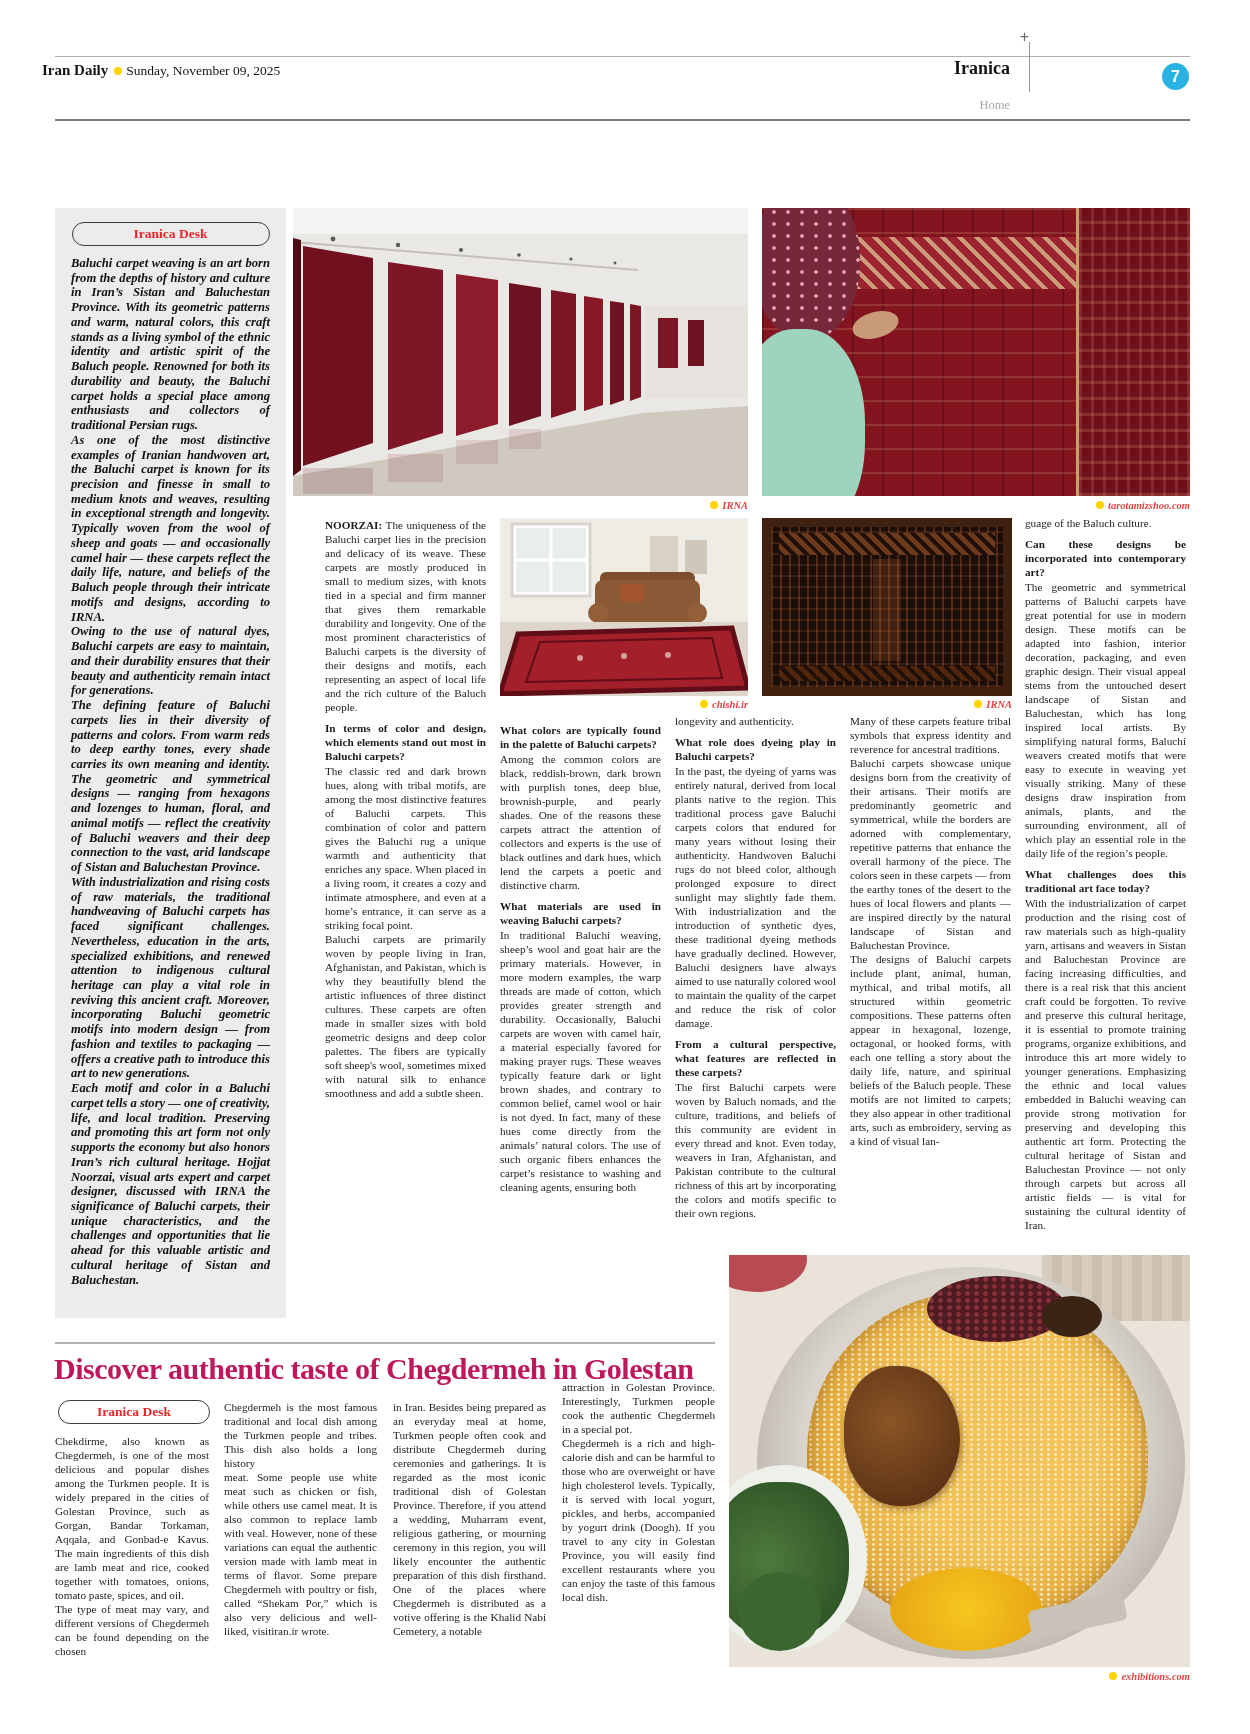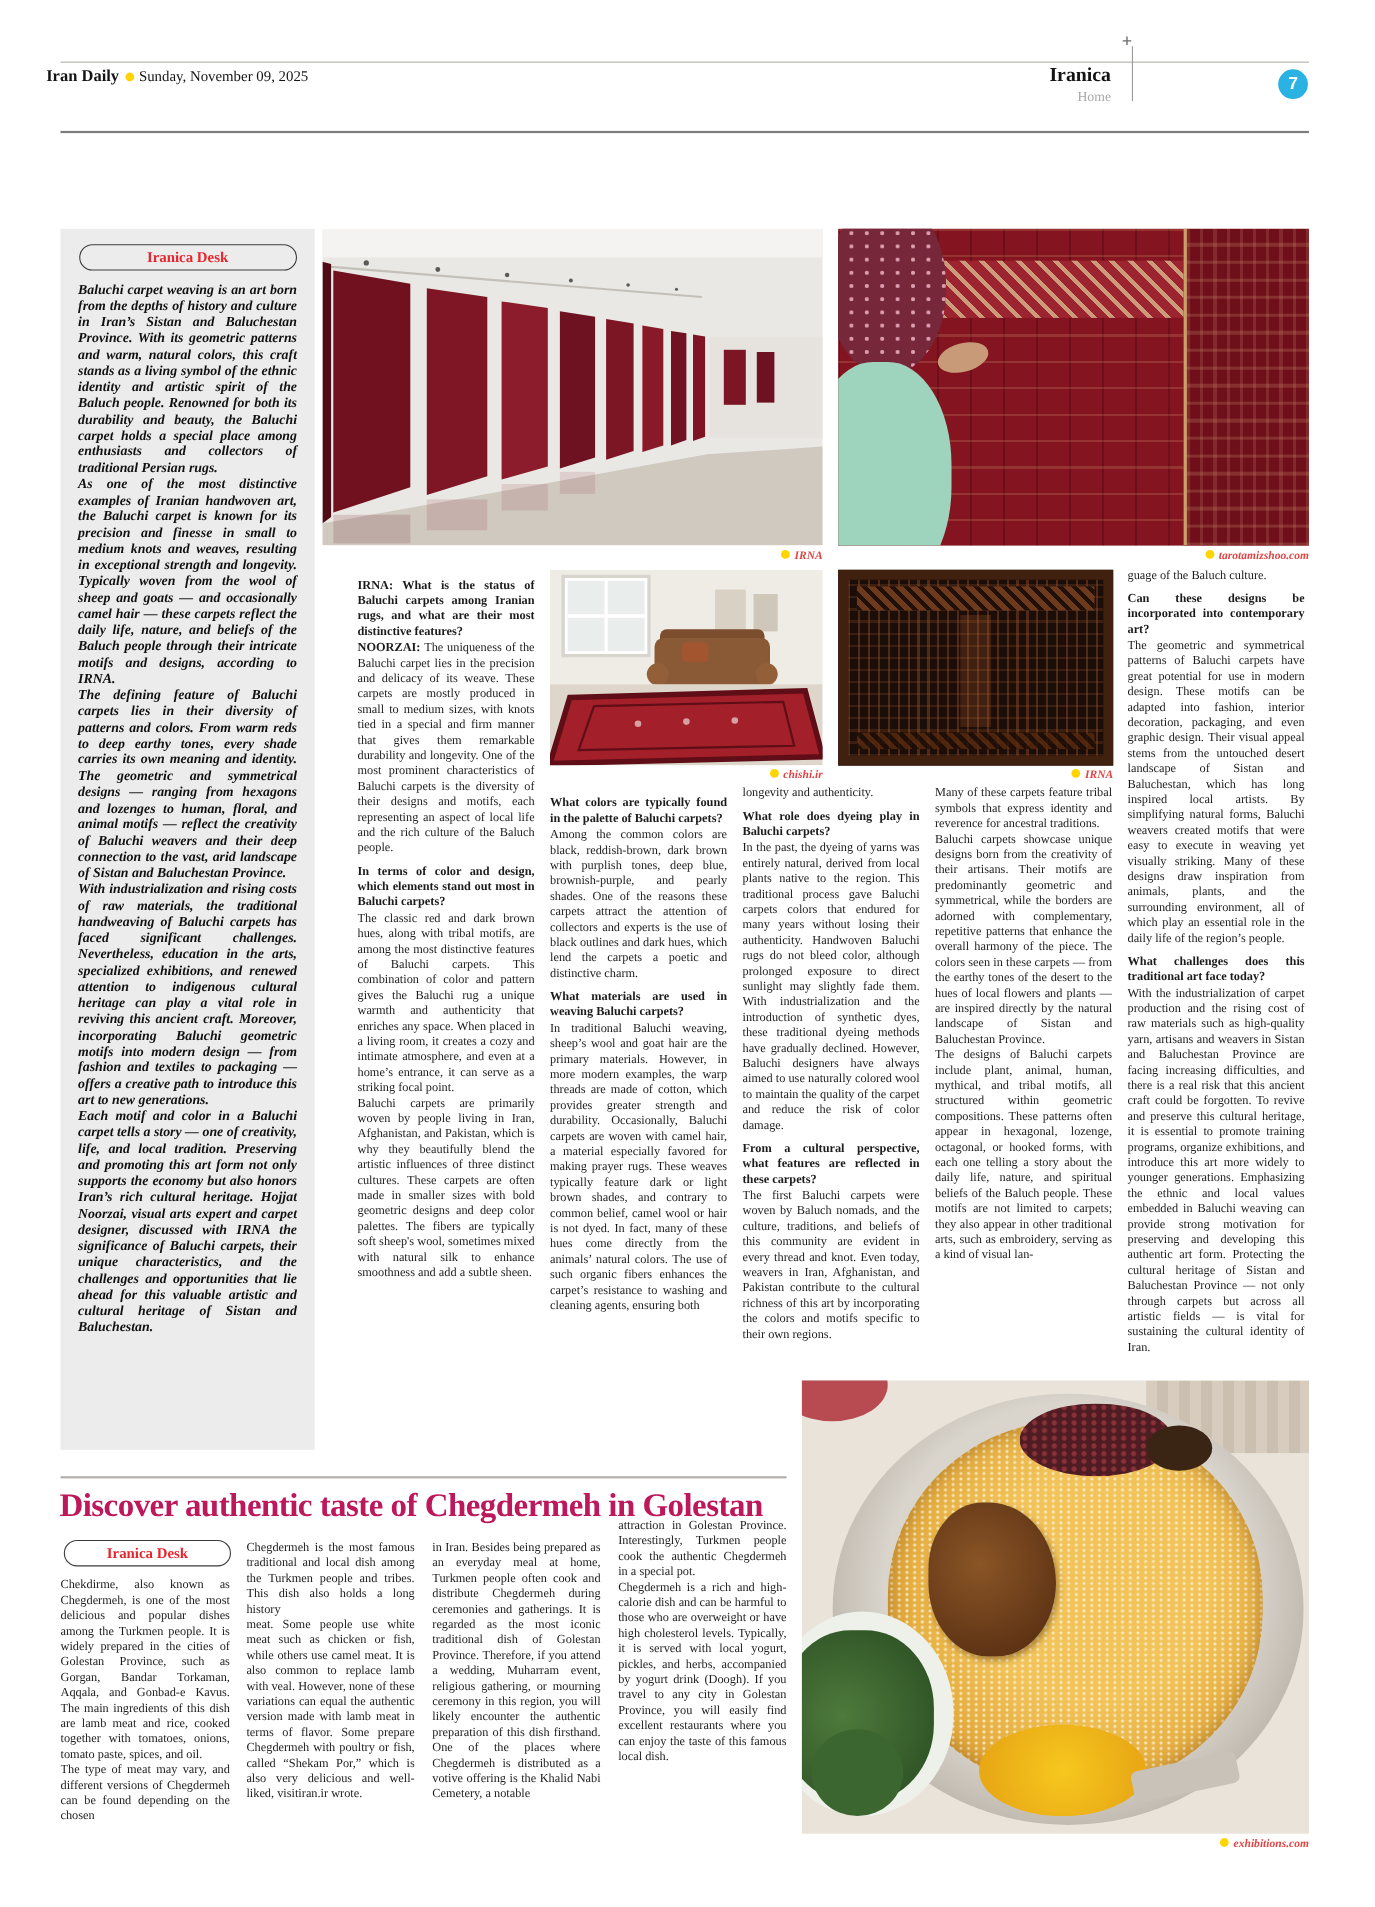--- a/index.html
+++ b/index.html
@@ -8,21 +8,21 @@
   .abs { position:absolute; }
 
   
   .hairline { background:#b3b0ac; height:1px; }
   .headrule { background:#7d7d7d; height:2px; }
   .brand { font-size:15px; font-weight:bold; white-space:nowrap; }
   .brand .date { font-weight:normal; font-size:13.5px; }
   .ydot { display:inline-block; width:8px; height:8px; border-radius:50%; background:#ffd400;
           margin:0 4px 1px 6px; vertical-align:middle; }
   .section-name { font-size:18px; font-weight:bold; text-align:right; }
-  .section-sub  { font-size:12.5px; color:#a8a8a8; text-align:right; margin-top:1px; }
+  .section-sub  { font-size:12.5px; color:#a8a8a8; text-align:right; margin-top:18px; }
   .vrule { width:1px; background:#9a9a9a; }
   .plusmark { font-size:15px; color:#6d6d6d; font-family:"DejaVu Sans Mono", monospace; }
   .pagebadge { width:27px; height:27px; border-radius:50%; background:#29b2e2; color:#fff;
                font-weight:bold; font-size:16px; text-align:center; line-height:27px;
                font-family:"Liberation Sans", sans-serif; }
 
   .headline { font-size:57px; font-weight:bold; letter-spacing:-1.5px; color:#0c0c0c; white-space:nowrap; }
   .b-headline { font-size:30px; font-weight:bold; letter-spacing:-0.5px; color:#be185d; white-space:nowrap; }
 
   
@@ -113,20 +113,21 @@
   <div class="abs section-sub" style="left:860px; top:80px; width:150px;">Home</div>
   <div class="abs pagebadge" style="left:1162px; top:63px;">7</div>
   <div class="abs headrule" style="left:55px; top:119px; width:1135px;"></div>
 
 
   <div class="abs deskbox" style="left:55px; top:208px; width:231px; height:1110px;">
     <div class="pill" style="width:196px; margin:2px auto 10px auto;">Iranica Desk</div>
     <div class="sidebar-text">
         <p class="para">Baluchi carpet weaving is an art born from the depths of history and culture in Iran’s Sistan and Baluchestan Province. With its geometric patterns and warm, natural colors, this craft stands as a living symbol of the ethnic identity and artistic spirit of the Baluch people. Renowned for both its durability and beauty, the Baluchi carpet holds a special place among enthusiasts and collectors of traditional Persian rugs.</p>
         <p class="para">As one of the most distinctive examples of Iranian handwoven art, the Baluchi carpet is known for its precision and finesse in small to medium knots and weaves, resulting in exceptional strength and longevity. Typically woven from the wool of sheep and goats — and occasionally camel hair — these carpets reflect the daily life, nature, and beliefs of the Baluch people through their intricate motifs and designs, according to IRNA.</p>
+        <p class="para">Owing to the use of natural dyes, Baluchi carpets are easy to maintain, and their durability ensures that their beauty and authenticity remain intact for generations.</p>
         <p class="para">The defining feature of Baluchi carpets lies in their diversity of patterns and colors. From warm reds to deep earthy tones, every shade carries its own meaning and identity. The geometric and symmetrical designs — ranging from hexagons and lozenges to human, floral, and animal motifs — reflect the creativity of Baluchi weavers and their deep connection to the vast, arid landscape of Sistan and Baluchestan Province.</p>
         <p class="para">With industrialization and rising costs of raw materials, the traditional handweaving of Baluchi carpets has faced significant challenges. Nevertheless, education in the arts, specialized exhibitions, and renewed attention to indigenous cultural heritage can play a vital role in reviving this ancient craft. Moreover, incorporating Baluchi geometric motifs into modern design — from fashion and textiles to packaging — offers a creative path to introduce this art to new generations.</p>
         <p class="para">Each motif and color in a Baluchi carpet tells a story — one of creativity, life, and local tradition. Preserving and promoting this art form not only supports the economy but also honors Iran’s rich cultural heritage. Hojjat Noorzai, visual arts expert and carpet designer, discussed with IRNA the significance of Baluchi carpets, their unique characteristics, and the challenges and opportunities that lie ahead for this valuable artistic and cultural heritage of Sistan and Baluchestan.</p>
       </div>
   </div>
 
   <div class="abs photo" style="left:293px; top:208px; width:455px; height:288px;">
     <svg width="455" height="288" viewBox="0 0 455 288">
       <rect width="455" height="288" fill="#eae8e4"></rect>
       <rect width="455" height="26" fill="#f4f3f1"></rect>
@@ -201,21 +202,20 @@
   <div class="abs photo imgD" style="left:762px; top:518px; width:250px; height:178px;">
     <div class="d-top"></div>
     <div class="d-mid"></div>
     <div class="d-bottom"></div>
   </div>
   <div class="abs cap" style="left:762px; top:699px; width:250px;">
     <span class="capdot"></span><span>IRNA</span>
   </div>
 
   <div class="abs col" style="left:325px; top:518px; width:161px; height:820px;">
-      <p class="para q">IRNA: What is the status of Baluchi carpets among Iranian rugs, and what are their most distinctive features?</p>
       <p class="para"><b>NOORZAI: </b>The uniqueness of the Baluchi carpet lies in the precision and delicacy of its weave. These carpets are mostly produced in small to medium sizes, with knots tied in a special and firm manner that gives them remarkable durability and longevity. One of the most prominent characteristics of Baluchi carpets is the diversity of their designs and motifs, each representing an aspect of local life and the rich culture of the Baluch people.</p>
       <p class="para q">In terms of color and design, which elements stand out most in Baluchi carpets?</p>
       <p class="para">The classic red and dark brown hues, along with tribal motifs, are among the most distinctive features of Baluchi carpets. This combination of color and pattern gives the Baluchi rug a unique warmth and authenticity that enriches any space. When placed in a living room, it creates a cozy and intimate atmosphere, and even at a home’s entrance, it can serve as a striking focal point.</p>
       <p class="para">Baluchi carpets are primarily woven by people living in Iran, Afghanistan, and Pakistan, which is why they beautifully blend the artistic influences of three distinct cultures. These carpets are often made in smaller sizes with bold geometric designs and deep color palettes. The fibers are typically soft sheep's wool, sometimes mixed with natural silk to enhance smoothness and add a subtle sheen.</p>
     </div>
   <div class="abs col" style="left:500px; top:716px; width:161px; height:622px;">
       <p class="para q">What colors are typically found in the palette of Baluchi carpets?</p>
       <p class="para">Among the common colors are black, reddish-brown, dark brown with purplish tones, deep blue, brownish-purple, and pearly shades. One of the reasons these carpets attract the attention of collectors and experts is the use of black outlines and dark hues, which lend the carpets a poetic and distinctive charm.</p>
       <p class="para q">What materials are used in weaving Baluchi carpets?</p>
       <p class="para">In traditional Baluchi weaving, sheep’s wool and goat hair are the primary materials. However, in more modern examples, the warp threads are made of cotton, which provides greater strength and durability. Occasionally, Baluchi carpets are woven with camel hair, a material especially favored for making prayer rugs. These weaves typically feature dark or light brown shades, and contrary to common belief, camel wool or hair is not dyed. In fact, many of these hues come directly from the animals’ natural colors. The use of such organic fibers enhances the carpet’s resistance to washing and cleaning agents, ensuring both</p>

